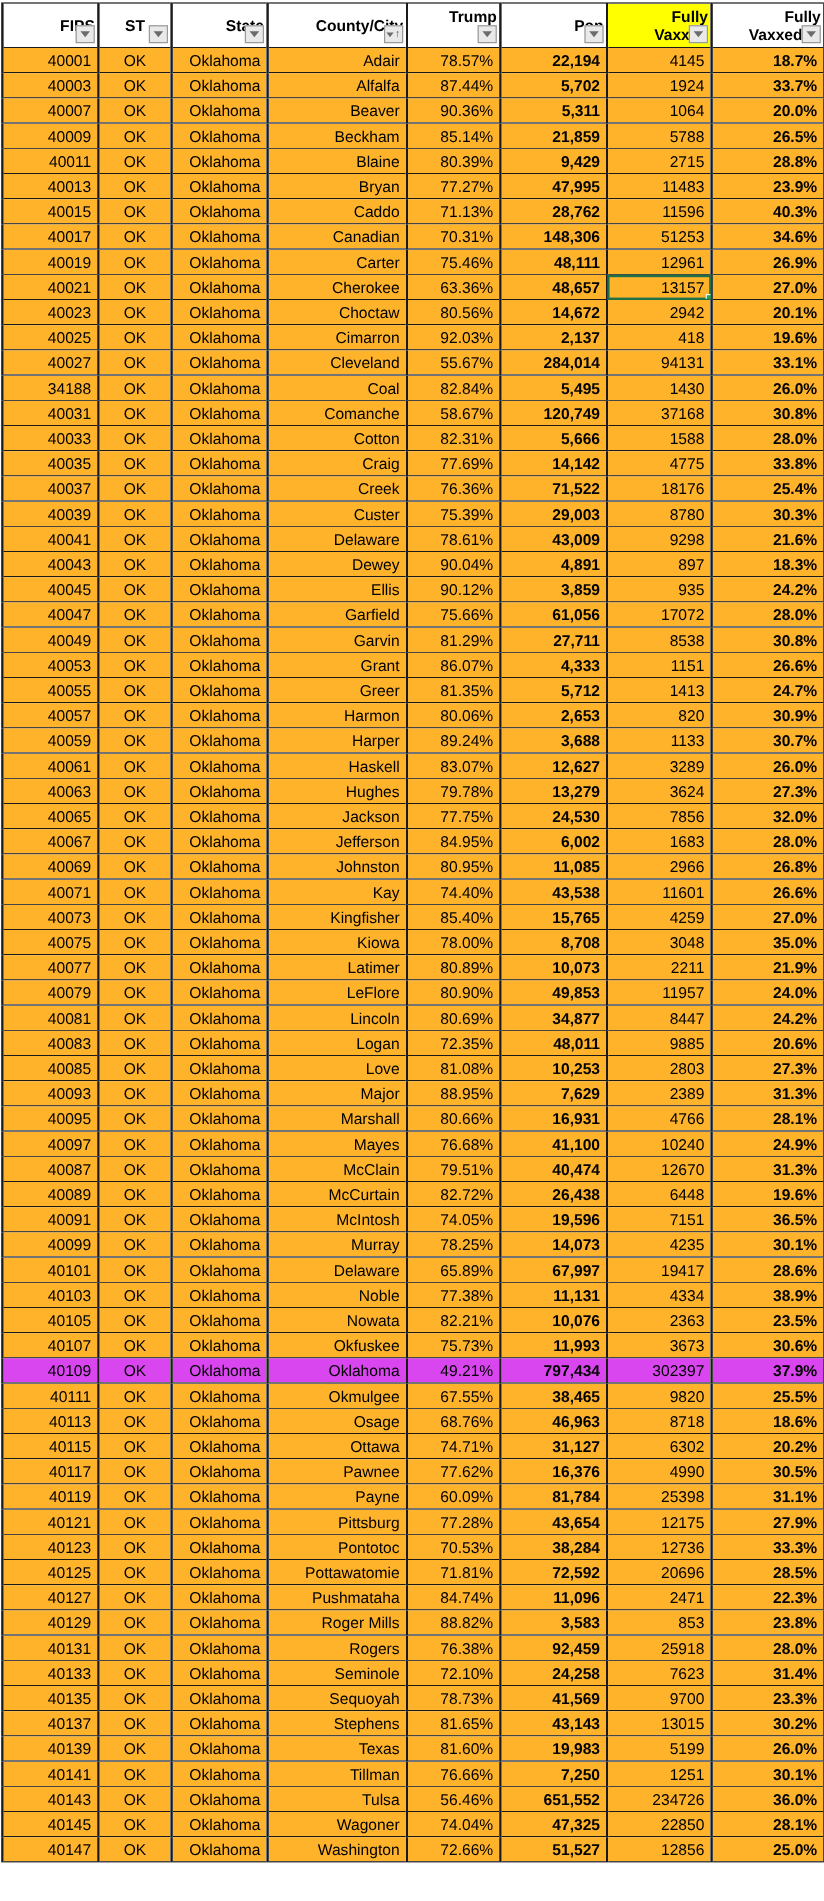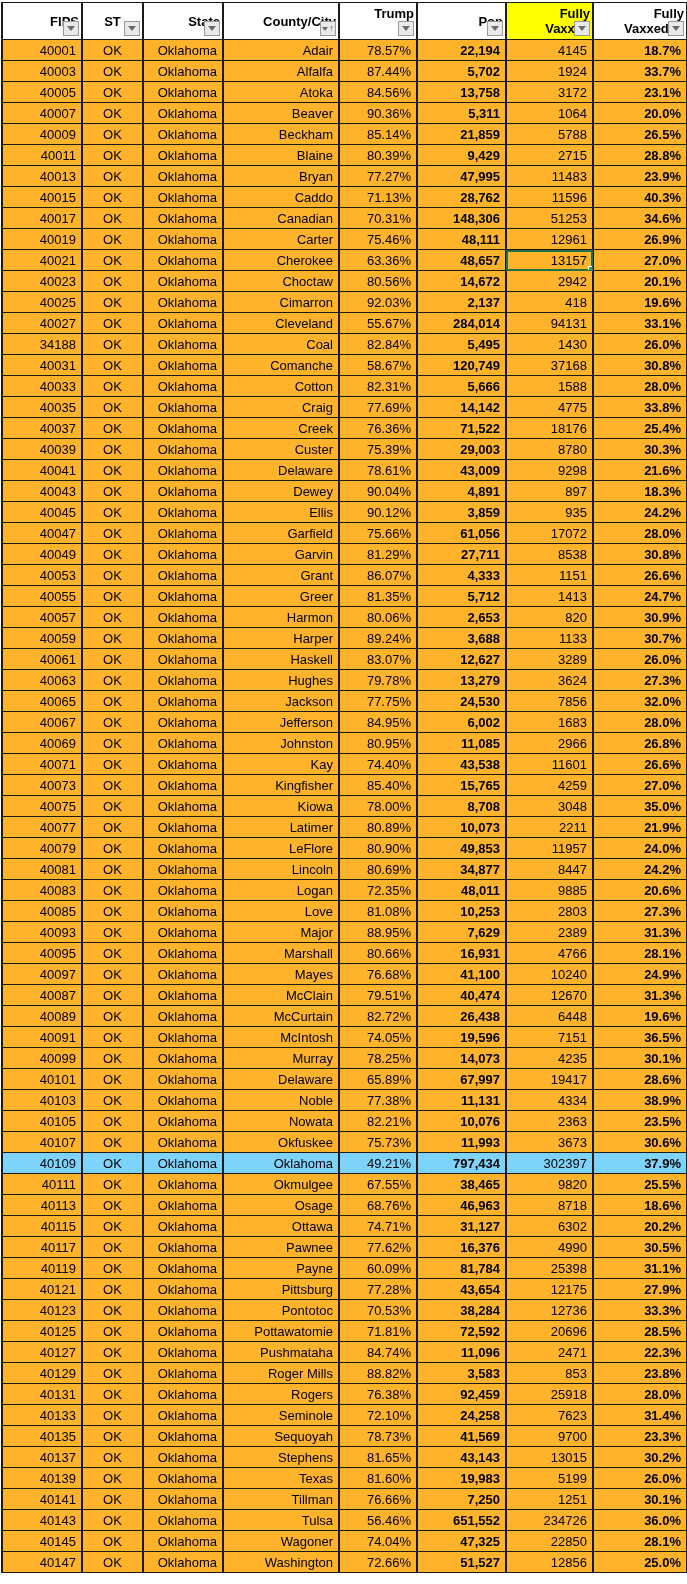--- a/index.html
+++ b/index.html
@@ -8,21 +8,21 @@
   table{border-collapse:collapse;table-layout:fixed;width:685px;}
   th,td{border-top:1px solid #1a1a1a;border-bottom:1px solid #1a1a1a;
         border-left:2px solid #1a1a1a;border-right:2px solid #1a1a1a;
         overflow:hidden;white-space:nowrap;}
   thead th{background:#ffffff;height:36px;font-size:13px;font-weight:bold;
            text-align:center;vertical-align:middle;position:relative;padding:0 2px;}
   thead th.hl{background:#FFFF00;}
   .hlabel{white-space:pre-line;line-height:15px;display:inline-block;}
   tbody td{background:#FFB32B;height:20px;font-size:13px;line-height:19px;
            padding:0 5px;position:relative;}
-  tr.row-hl td{background:#7dd3fc;}
+  tr.row-hl td{background:#d946ef;}
   .col-fips{width:80px;text-align:right;}
   .col-st{width:61px;text-align:center;}
   .col-state{width:80px;text-align:right;}
   .col-county_city{width:116px;text-align:right;}
   .col-trump_pct{width:78px;text-align:right;}
   .col-pop{width:89px;text-align:right;}
   .col-fully_vaxxed{width:87px;text-align:right;}
   .col-fully_vaxxed_pct{width:94px;text-align:right;}
   td.col-pop,td.col-fully_vaxxed_pct{font-weight:bold;}
   
@@ -100,30 +100,20 @@
           <td class="col-fips"><span>40003</span></td>
           <td class="col-st"><span>OK</span></td>
           <td class="col-state"><span>Oklahoma</span></td>
           <td class="col-county_city"><span>Alfalfa</span></td>
           <td class="col-trump_pct"><span>87.44%</span></td>
           <td class="col-pop"><span>5,702</span></td>
           <td class="col-fully_vaxxed"><span>1924</span></td>
           <td class="col-fully_vaxxed_pct"><span>33.7%</span></td>
         </tr>
         <tr>
-          <td class="col-fips"><span>40005</span></td>
-          <td class="col-st"><span>OK</span></td>
-          <td class="col-state"><span>Oklahoma</span></td>
-          <td class="col-county_city"><span>Atoka</span></td>
-          <td class="col-trump_pct"><span>84.56%</span></td>
-          <td class="col-pop"><span>13,758</span></td>
-          <td class="col-fully_vaxxed"><span>3172</span></td>
-          <td class="col-fully_vaxxed_pct"><span>23.1%</span></td>
-        </tr>
-        <tr>
           <td class="col-fips"><span>40007</span></td>
           <td class="col-st"><span>OK</span></td>
           <td class="col-state"><span>Oklahoma</span></td>
           <td class="col-county_city"><span>Beaver</span></td>
           <td class="col-trump_pct"><span>90.36%</span></td>
           <td class="col-pop"><span>5,311</span></td>
           <td class="col-fully_vaxxed"><span>1064</span></td>
           <td class="col-fully_vaxxed_pct"><span>20.0%</span></td>
         </tr>
         <tr>

